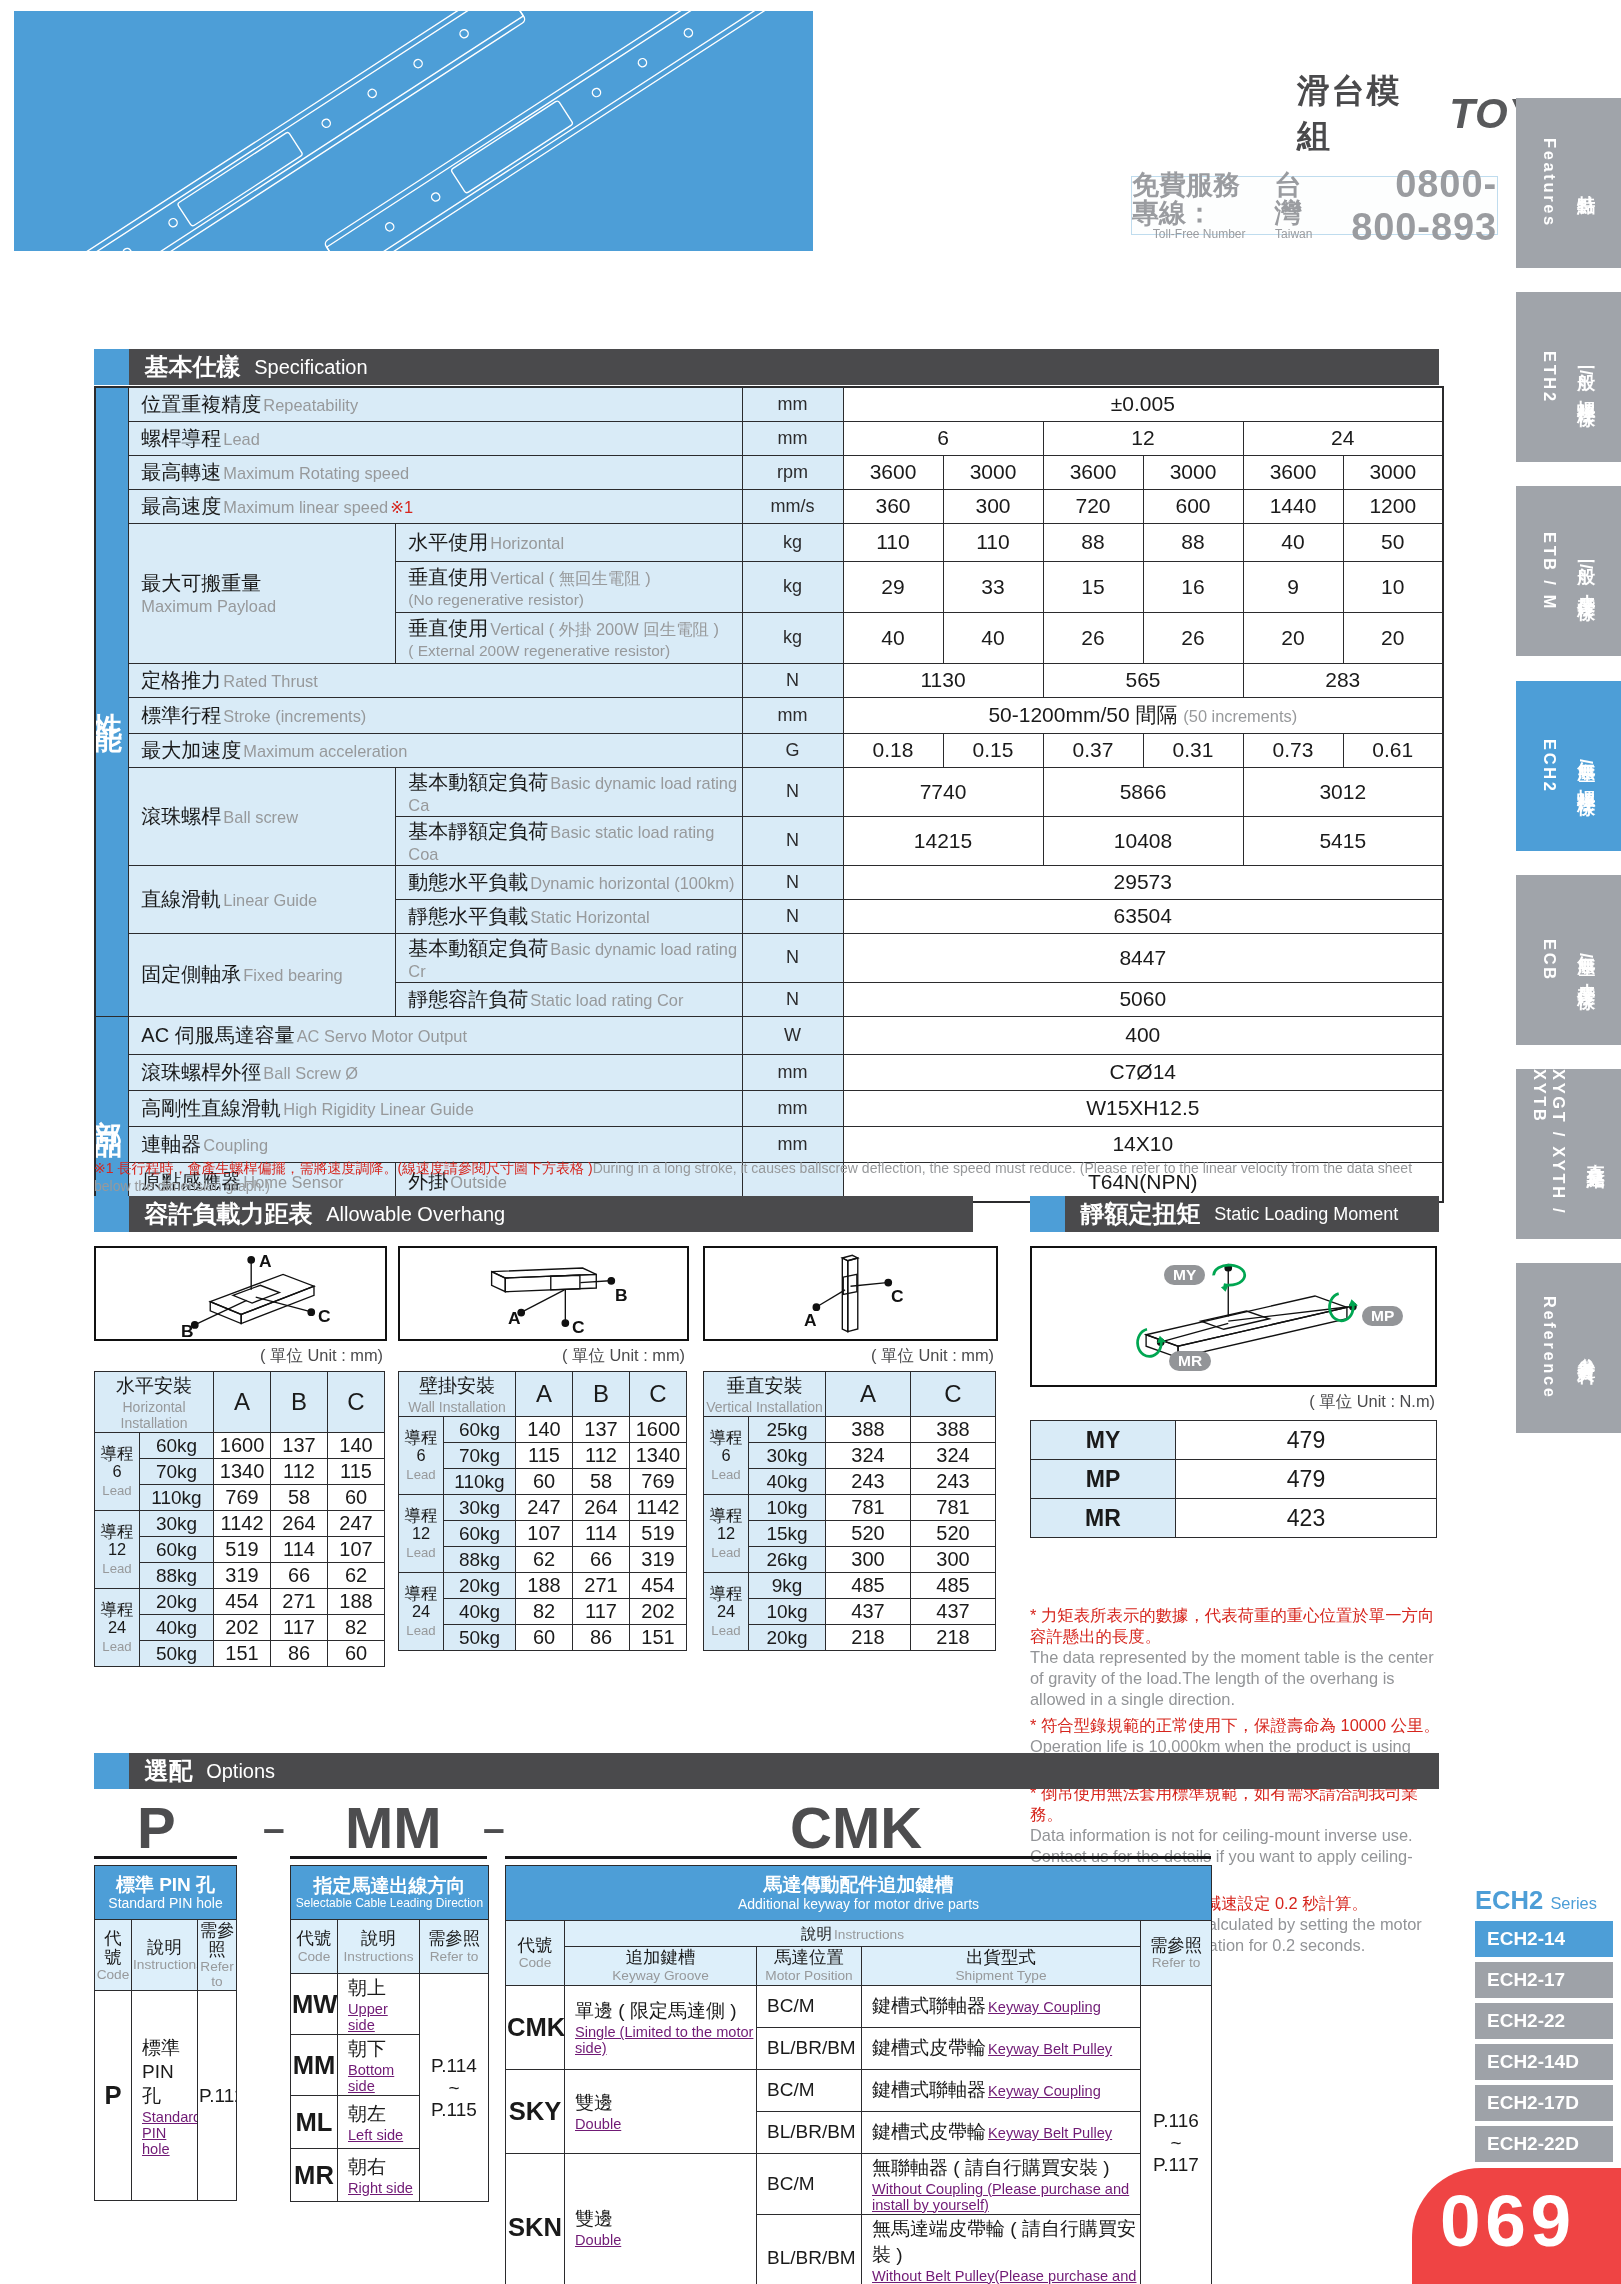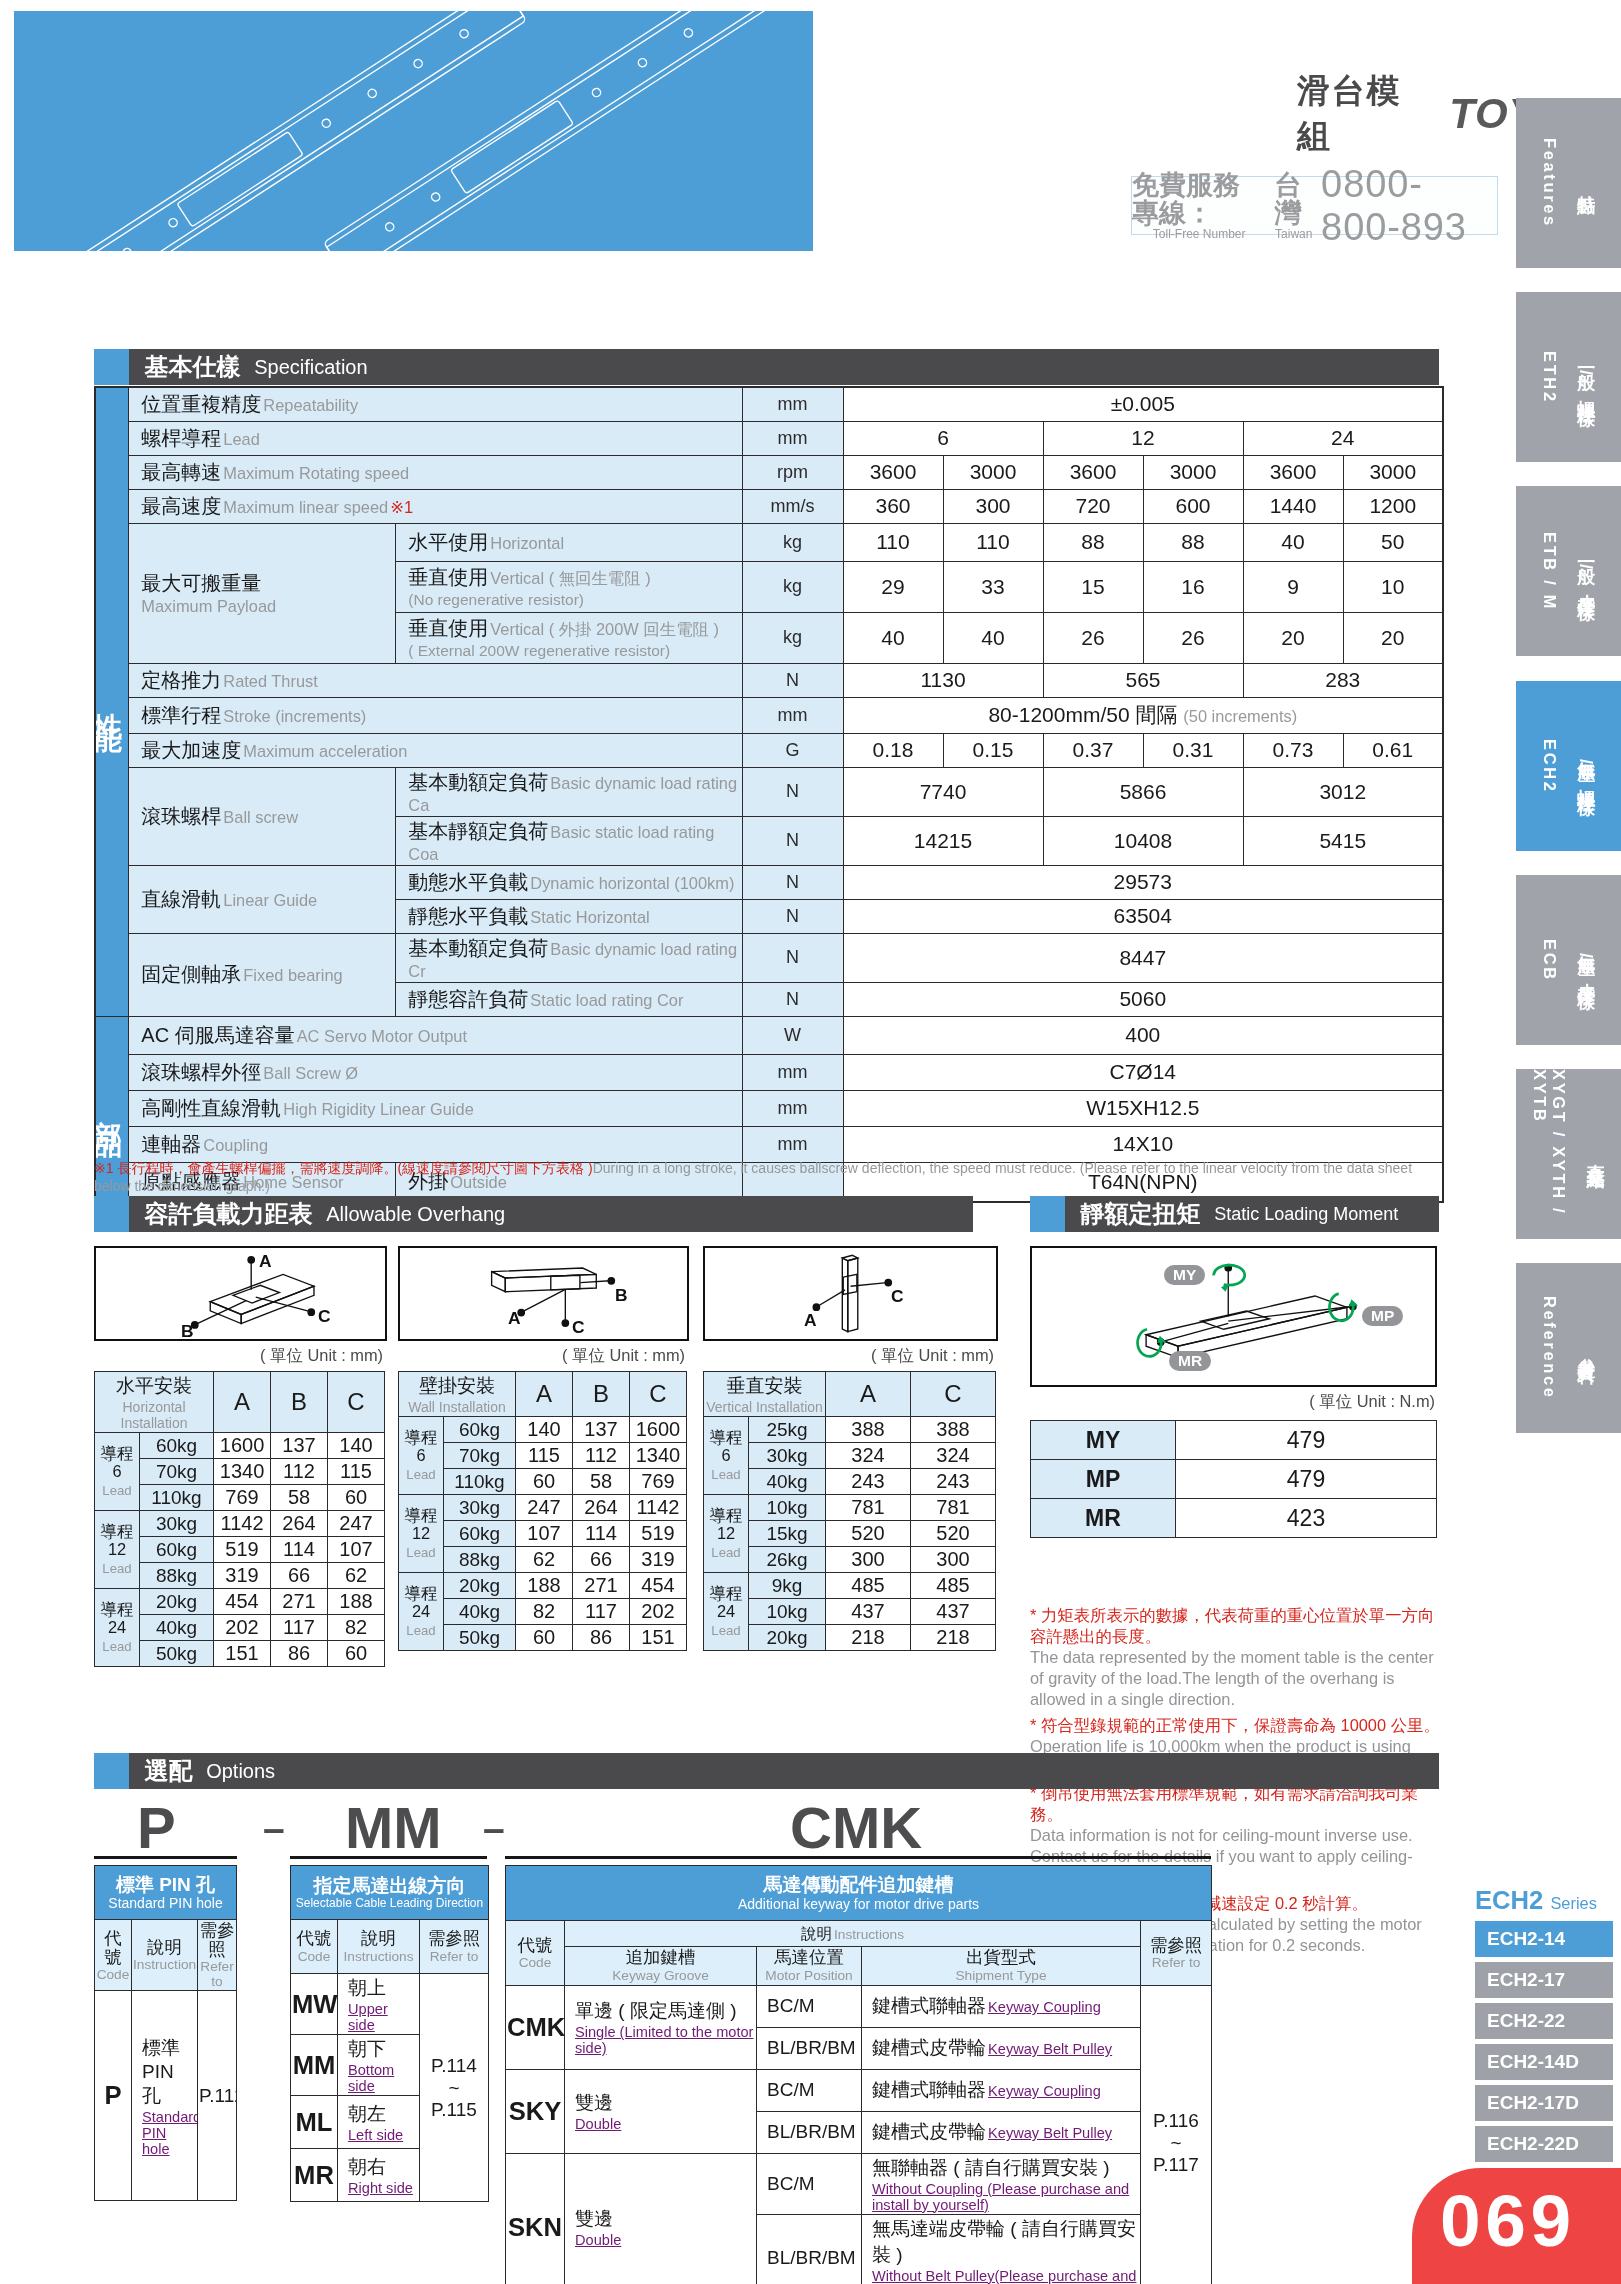--- a/index.html
+++ b/index.html
@@ -9,21 +9,21 @@
   
   .hero{left:13.7px;top:11.4px;width:799px;height:240px;background:#4D9ED7;overflow:hidden;}
   .brandrow{left:1297px;top:89px;width:274px;height:50px;display:flex;align-items:center;gap:18px;}
   .prodtype{font-size:33px;font-weight:bold;color:#4a4a4c;letter-spacing:1.8px;}
   .toyologo{font-size:42px;font-weight:900;font-style:italic;color:#58595b;letter-spacing:0.9px;}
   .phonebox{left:1131px;top:176px;width:365px;height:57px;border:1.8px solid #BFDCEE;background:#fdfefe;
             display:flex;align-items:center;justify-content:center;gap:8.2px;}
   .ph-l{display:flex;flex-direction:column;align-items:center;line-height:1.05;}
   .ph-zh{font-size:27px;color:#9a9ca0;font-weight:bold;}
   .ph-en{font-size:12px;color:#9a9ca0;}
-  .ph-num{font-size:38px;font-weight:normal;color:#9a9ca0;letter-spacing:0.9px;}
+  .ph-num{font-size:38px;font-weight:bold;color:#9a9ca0;letter-spacing:0.9px;text-align:right;}
   
   .tab{left:1516px;width:106px;height:170px;background:#A0A4AA;display:flex;align-items:center;justify-content:center;gap:15.5px;}
   .tab.active{background:#4D9ED7;}
   .tab .ten,.tab .tzh{writing-mode:vertical-rl;color:#fff;letter-spacing:2.7px;}
   .tab .ten{font-size:16.4px;font-weight:bold;}
   .tab .tzh{font-size:18px;font-weight:bold;}
   
   .secbar{display:flex;height:36px;}
   .secbar .sq{width:35px;background:#4D9ED7;}
   .secbar .bar{flex:1;background:#4A4A4C;display:flex;align-items:center;gap:13.7px;padding-left:15.5px;}
@@ -262,21 +262,21 @@
   <tr class="h74">
     <td class="lb lab" colspan="2"><span class="zh1">定格推力</span> <span class="en1">Rated Thrust</span></td>
     <td class="lb unit">N</td>
     <td class="val" colspan="2">1130</td>
     <td class="val" colspan="2">565</td>
     <td class="val" colspan="2">283</td>
       </tr>
   <tr class="h78">
     <td class="lb lab" colspan="2"><span class="zh1">標準行程</span> <span class="en1">Stroke (increments)</span></td>
     <td class="lb unit">mm</td>
-    <td class="val" colspan="6"><span>80-1200mm/50 間隔</span> <span class="en1">(50 increments)</span></td>
+    <td class="val" colspan="6"><span>50-1200mm/50 間隔</span> <span class="en1">(50 increments)</span></td>
       </tr>
   <tr class="h74">
     <td class="lb lab" colspan="2"><span class="zh1">最大加速度</span> <span class="en1">Maximum acceleration</span></td>
     <td class="lb unit">G</td>
     <td class="val">0.18</td>
         <td class="val">0.15</td>
         <td class="val">0.37</td>
         <td class="val">0.31</td>
         <td class="val">0.73</td>
         <td class="val">0.61</td>

